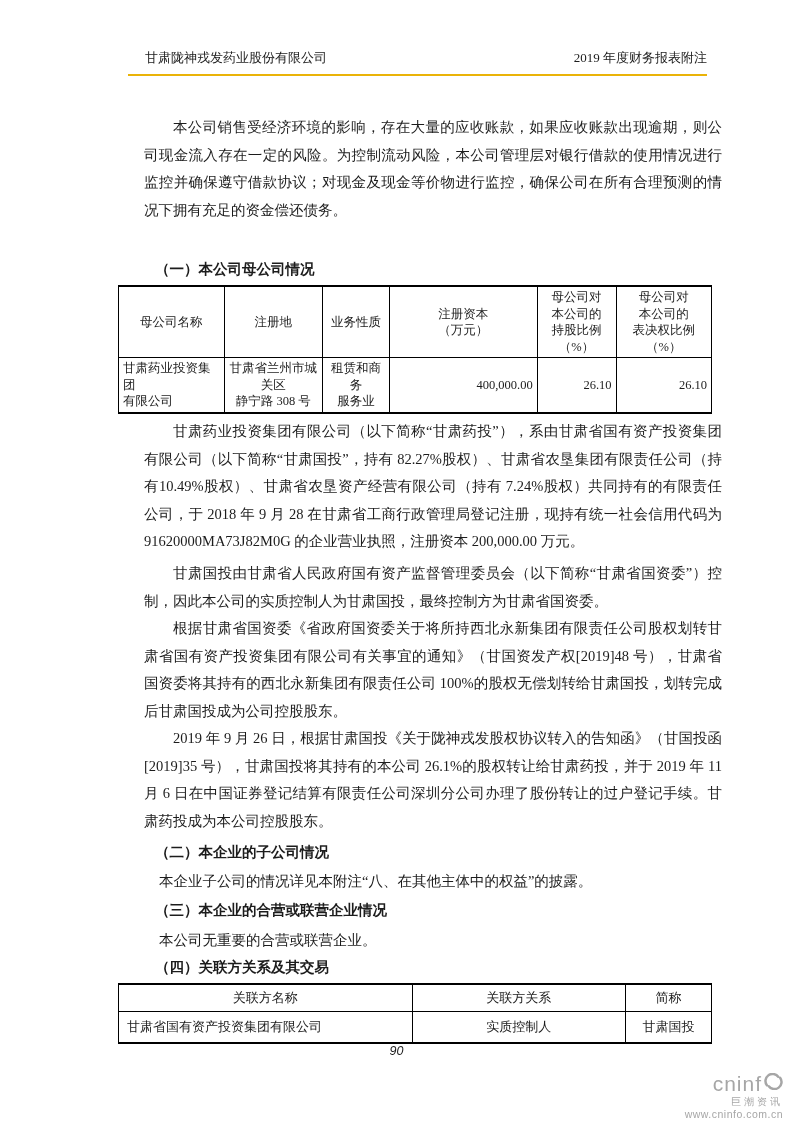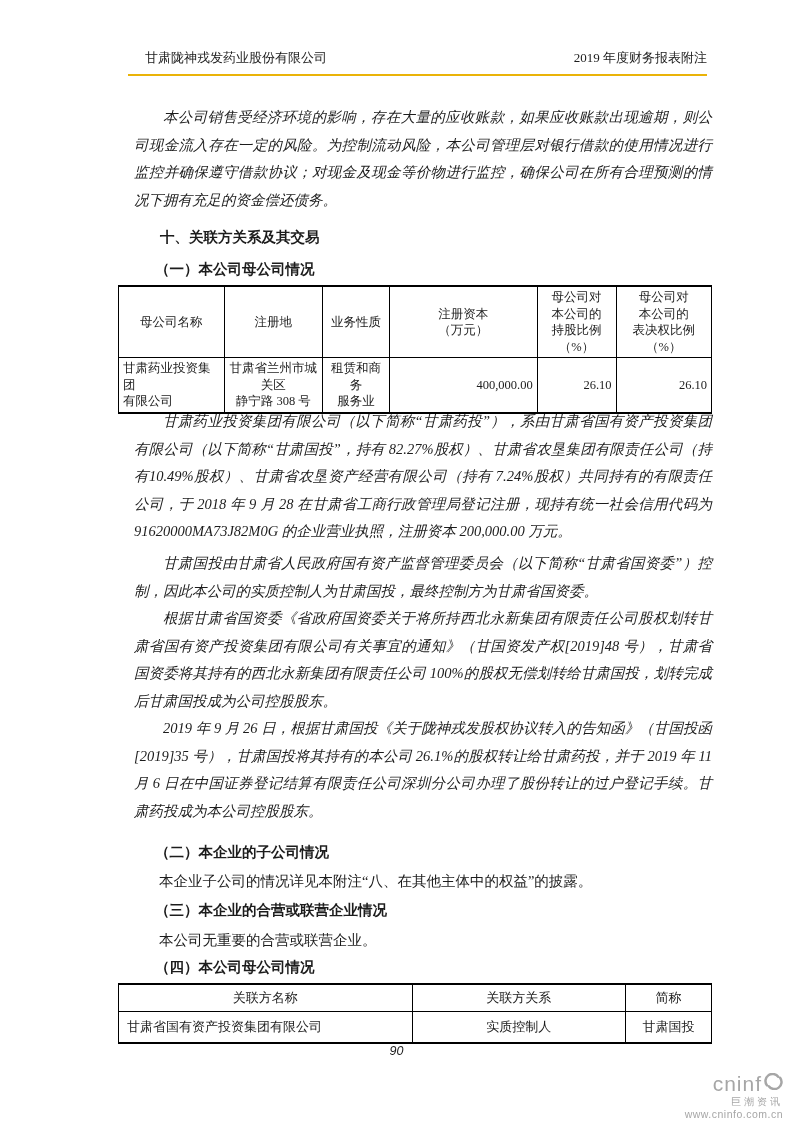--- a/index.html
+++ b/index.html
@@ -19,21 +19,21 @@
     font-size:13px;line-height:20px;
     border-bottom:2px solid #eab308;
     padding-bottom:6px;
   }
   .page-header .hd-left{padding-left:17px;}
   
   .blk{position:absolute;left:118px;width:594px;box-sizing:border-box;}
   .para{
     font-size:14.5px;line-height:27.5px;
     text-align:justify;text-indent:2em;
-    padding-left:12px;padding-right:4px;margin:4px;font-style:italic;
+    padding-left:12px;padding-right:4px;margin:14px;
   }
   .heading{
     font-size:14.5px;font-weight:bold;line-height:18px;margin:0;
   }
   .h-level1{padding-left:42px;}
   .h-level2{padding-left:37px;}
   .subpara{
     font-size:14.5px;line-height:20px;text-indent:2em;
     padding-left:12px;margin:0;
   }
@@ -84,21 +84,20 @@
 
 <div class="page">
 
   <div class="page-header">
     <span class="hd-left">甘肃陇神戎发药业股份有限公司</span>
     <span class="hd-right">2019 年度财务报表附注</span>
   </div>
 
   <p class="blk para" style="top:100px;">本公司销售受经济环境的影响，存在大量的应收账款，如果应收账款出现逾期，则公司现金流入存在一定的风险。为控制流动风险，本公司管理层对银行借款的使用情况进行监控并确保遵守借款协议；对现金及现金等价物进行监控，确保公司在所有合理预测的情况下拥有充足的资金偿还债务。</p>
 
-  <h2 class="blk heading h-level1" style="top:228px;">十、关联方关系及其交易</h2>
 
   <h3 class="blk heading h-level2" style="top:260px;">（一）本公司母公司情况</h3>
 
   <div class="blk" style="top:285px;">
     <table class="doc-table t1">
       <colgroup>
         <col style="width:17.8%">
           <col style="width:16.6%">
           <col style="width:11.3%">
         <col style="width:24.9%">
@@ -145,21 +144,21 @@
   <p class="blk para" style="top:601px;">根据甘肃省国资委《省政府国资委关于将所持西北永新集团有限责任公司股权划转甘肃省国有资产投资集团有限公司有关事宜的通知》（甘国资发产权[2019]48 号），甘肃省国资委将其持有的西北永新集团有限责任公司 100%的股权无偿划转给甘肃国投，划转完成后甘肃国投成为公司控股股东。</p>
 
   <p class="blk para" style="top:711px;">2019 年 9 月 26 日，根据甘肃国投《关于陇神戎发股权协议转入的告知函》（甘国投函[2019]35 号），甘肃国投将其持有的本公司 26.1%的股权转让给甘肃药投，并于 2019 年 11 月 6 日在中国证券登记结算有限责任公司深圳分公司办理了股份转让的过户登记手续。甘肃药投成为本公司控股股东。</p>
 
   <h3 class="blk heading h-level2" style="top:843px;">（二）本企业的子公司情况</h3>
   <p class="blk subpara" style="top:871px;">本企业子公司的情况详见本附注“八、在其他主体中的权益”的披露。</p>
 
   <h3 class="blk heading h-level2" style="top:901px;">（三）本企业的合营或联营企业情况</h3>
   <p class="blk subpara" style="top:930px;">本公司无重要的合营或联营企业。</p>
 
-  <h3 class="blk heading h-level2" style="top:958px;">（四）本公司母公司情况</h3>
+  <h3 class="blk heading h-level2" style="top:958px;">（四）关联方关系及其交易</h3>
 
   <div class="blk" style="top:983px;">
     <table class="doc-table t2">
       <colgroup>
         <col style="width:49.5%">
           <col style="width:36%">
           <col style="width:14.5%">
       </colgroup>
       <thead>
         <tr>

